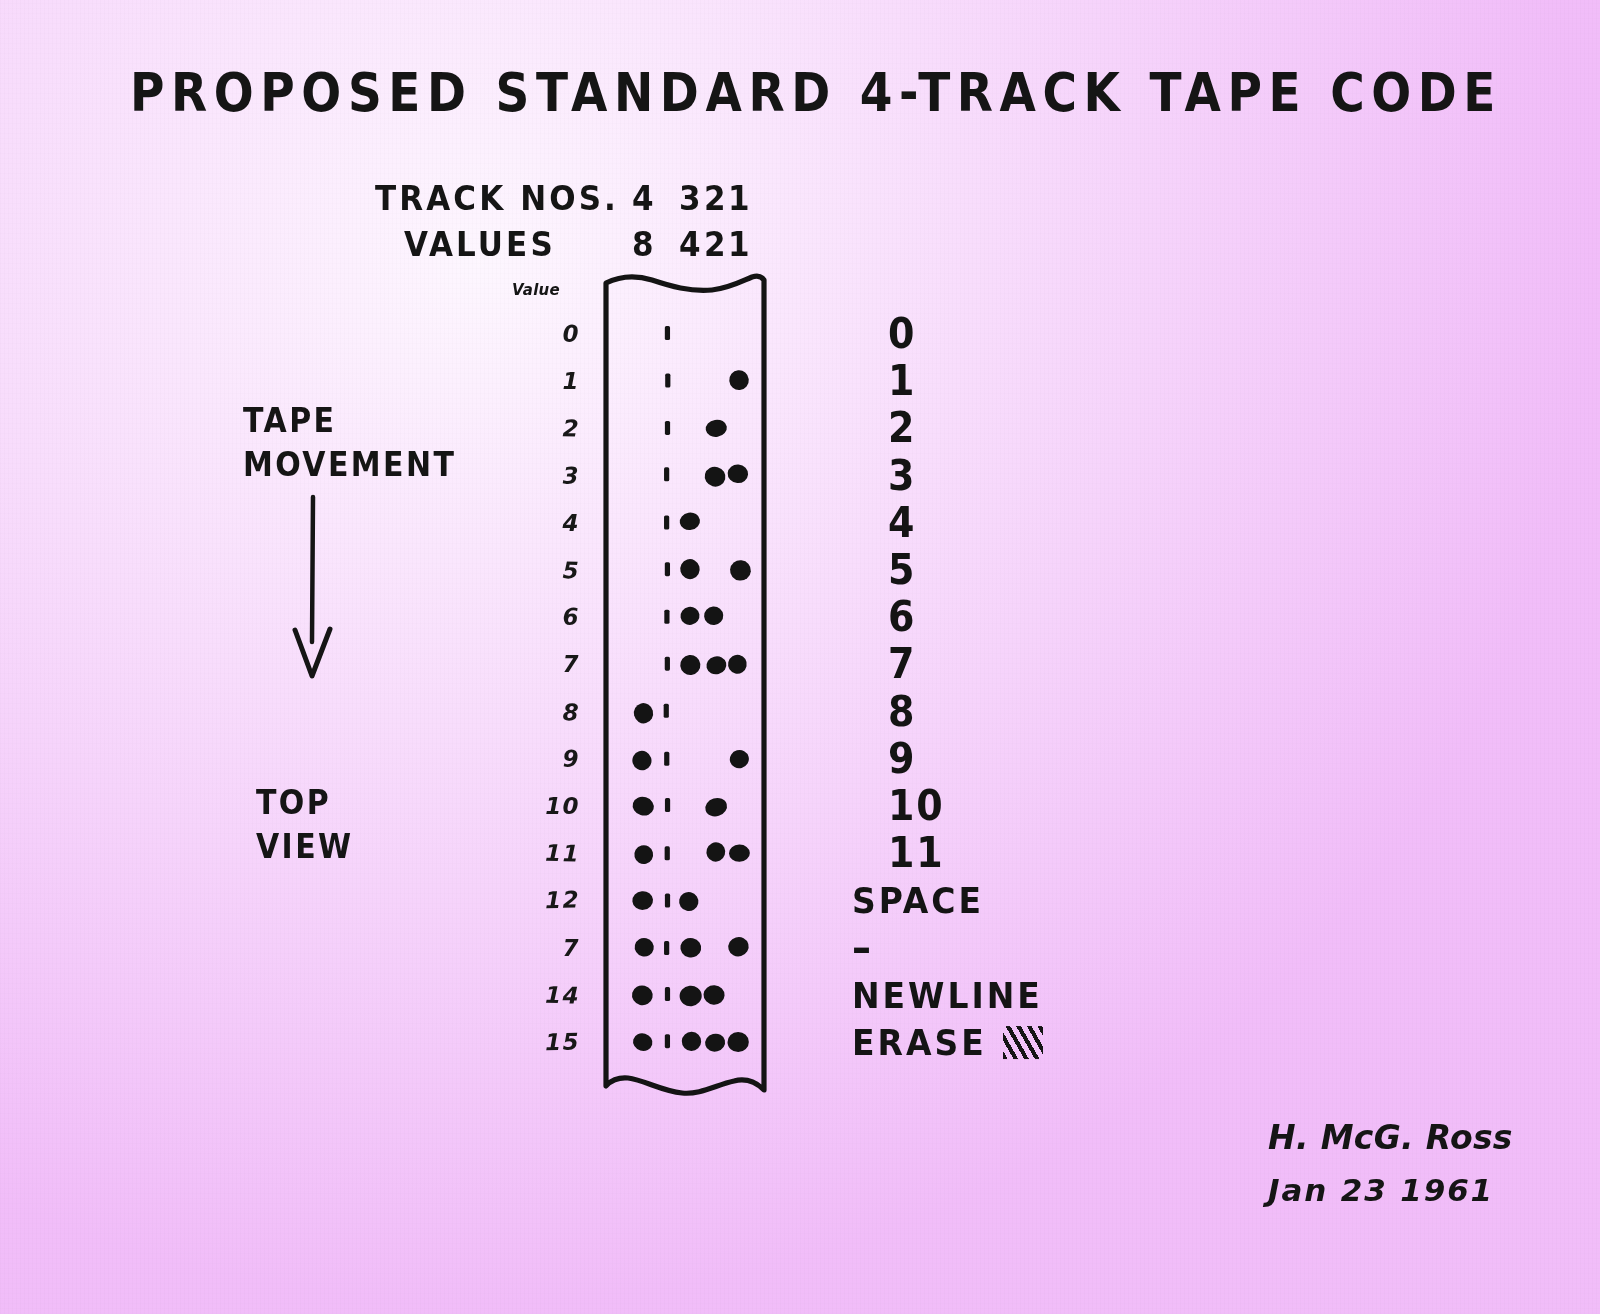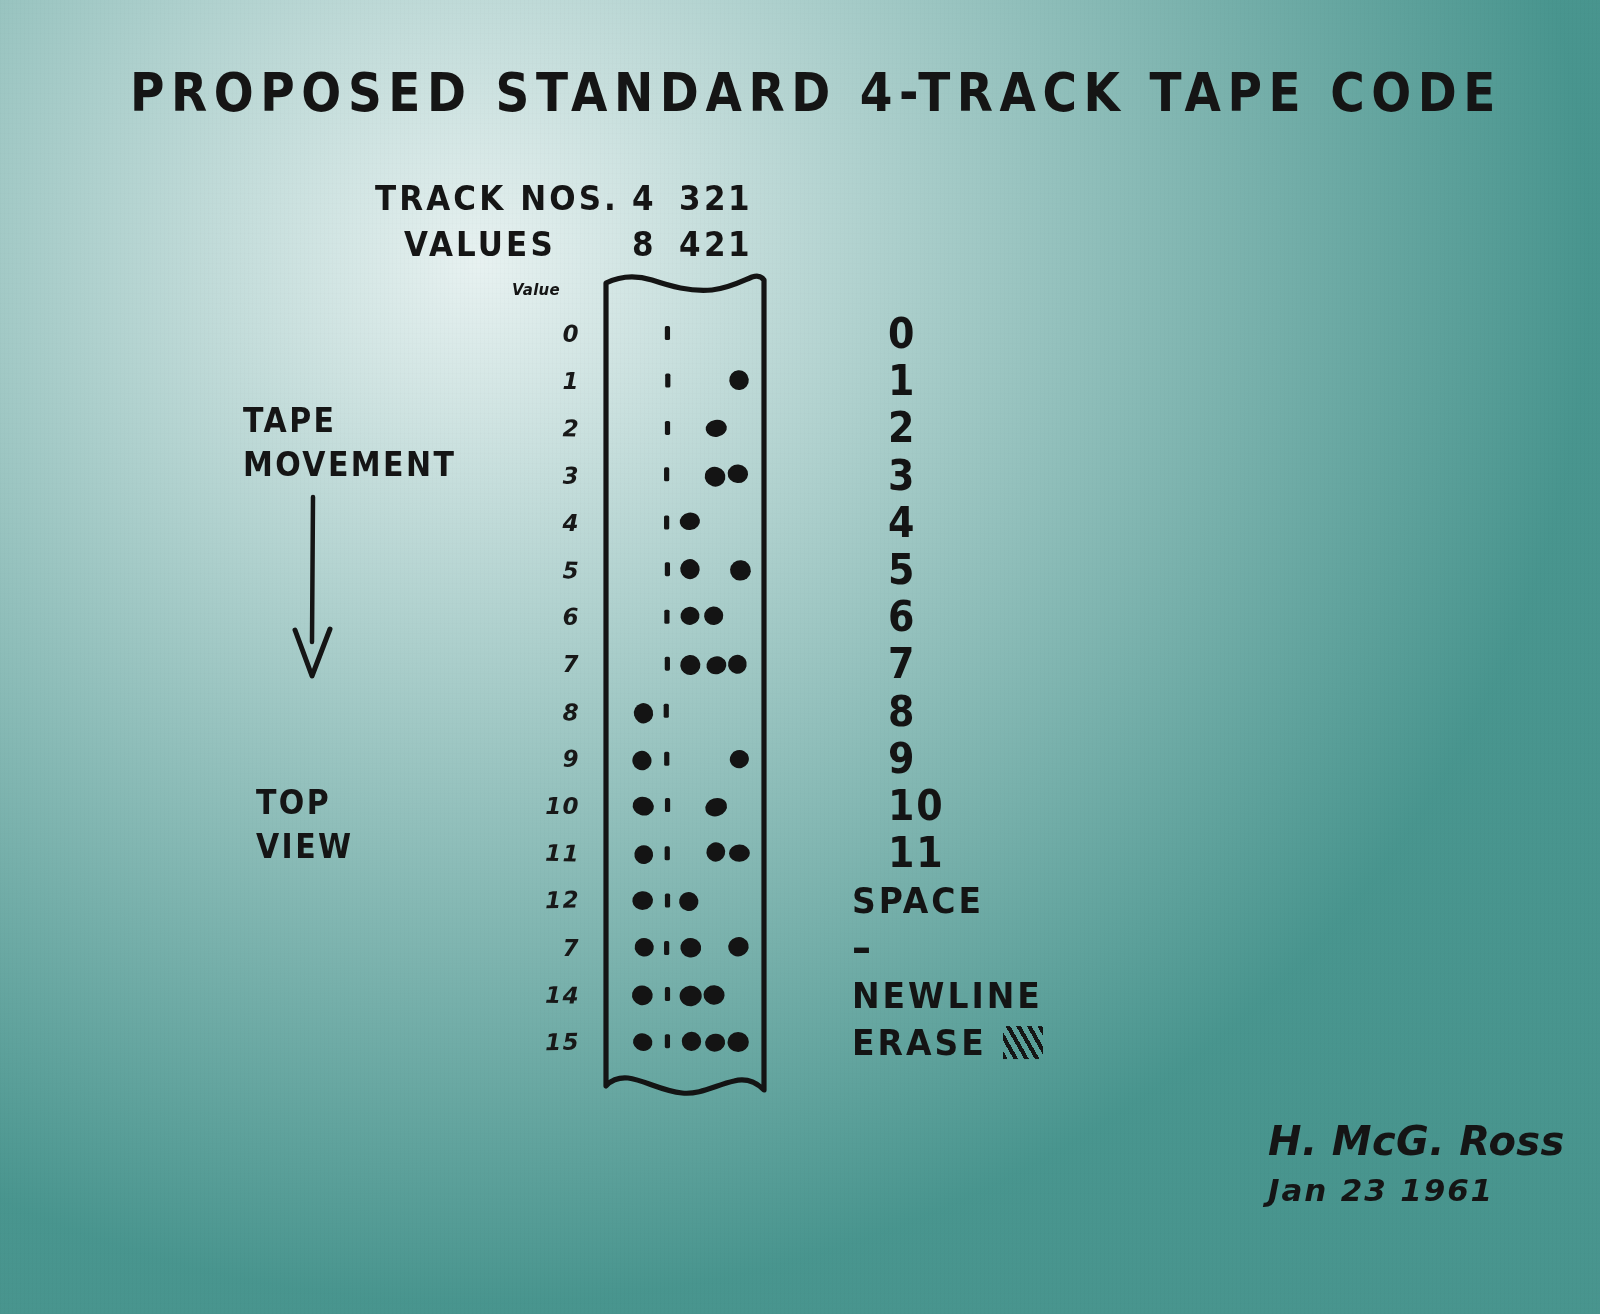--- a/index.html
+++ b/index.html
@@ -8,21 +8,21 @@
     padding: 0;
     background: #ffffff;
   }
   body {
     font-family: "DejaVu Sans", sans-serif;
   }
   #sheet {
     position: relative;
     width: 1600px;
     height: 1314px;
-    background: #0f766e;
+    background: #f0abfc;
     overflow: hidden;
   }
   
   #sheet::before {
     content: "";
     position: absolute;
     inset: 0;
     background:
       repeating-linear-gradient(90deg, rgba(0,0,0,0.012) 0px, rgba(0,0,0,0.012) 1px, rgba(0,0,0,0) 1px, rgba(0,0,0,0) 4px),
       repeating-linear-gradient(0deg, rgba(0,0,0,0.008) 0px, rgba(0,0,0,0.008) 1px, rgba(0,0,0,0) 1px, rgba(0,0,0,0) 5px),
@@ -125,21 +125,21 @@
   .right-label.dash {
     font-size: 38px;
   }
 
   
   #tape-svg { left: 0; top: 0; }
 
   #signature {
     left: 1268px;
     top: 1118px;
-    font-size: 40px;
+    font-size: 33px;
     font-style: italic;
     font-weight: 600;
     letter-spacing: 0.01em;
     white-space: nowrap;
   }
   #sig-date {
     left: 1268px;
     top: 1172px;
     font-size: 31px;
     font-style: italic;

